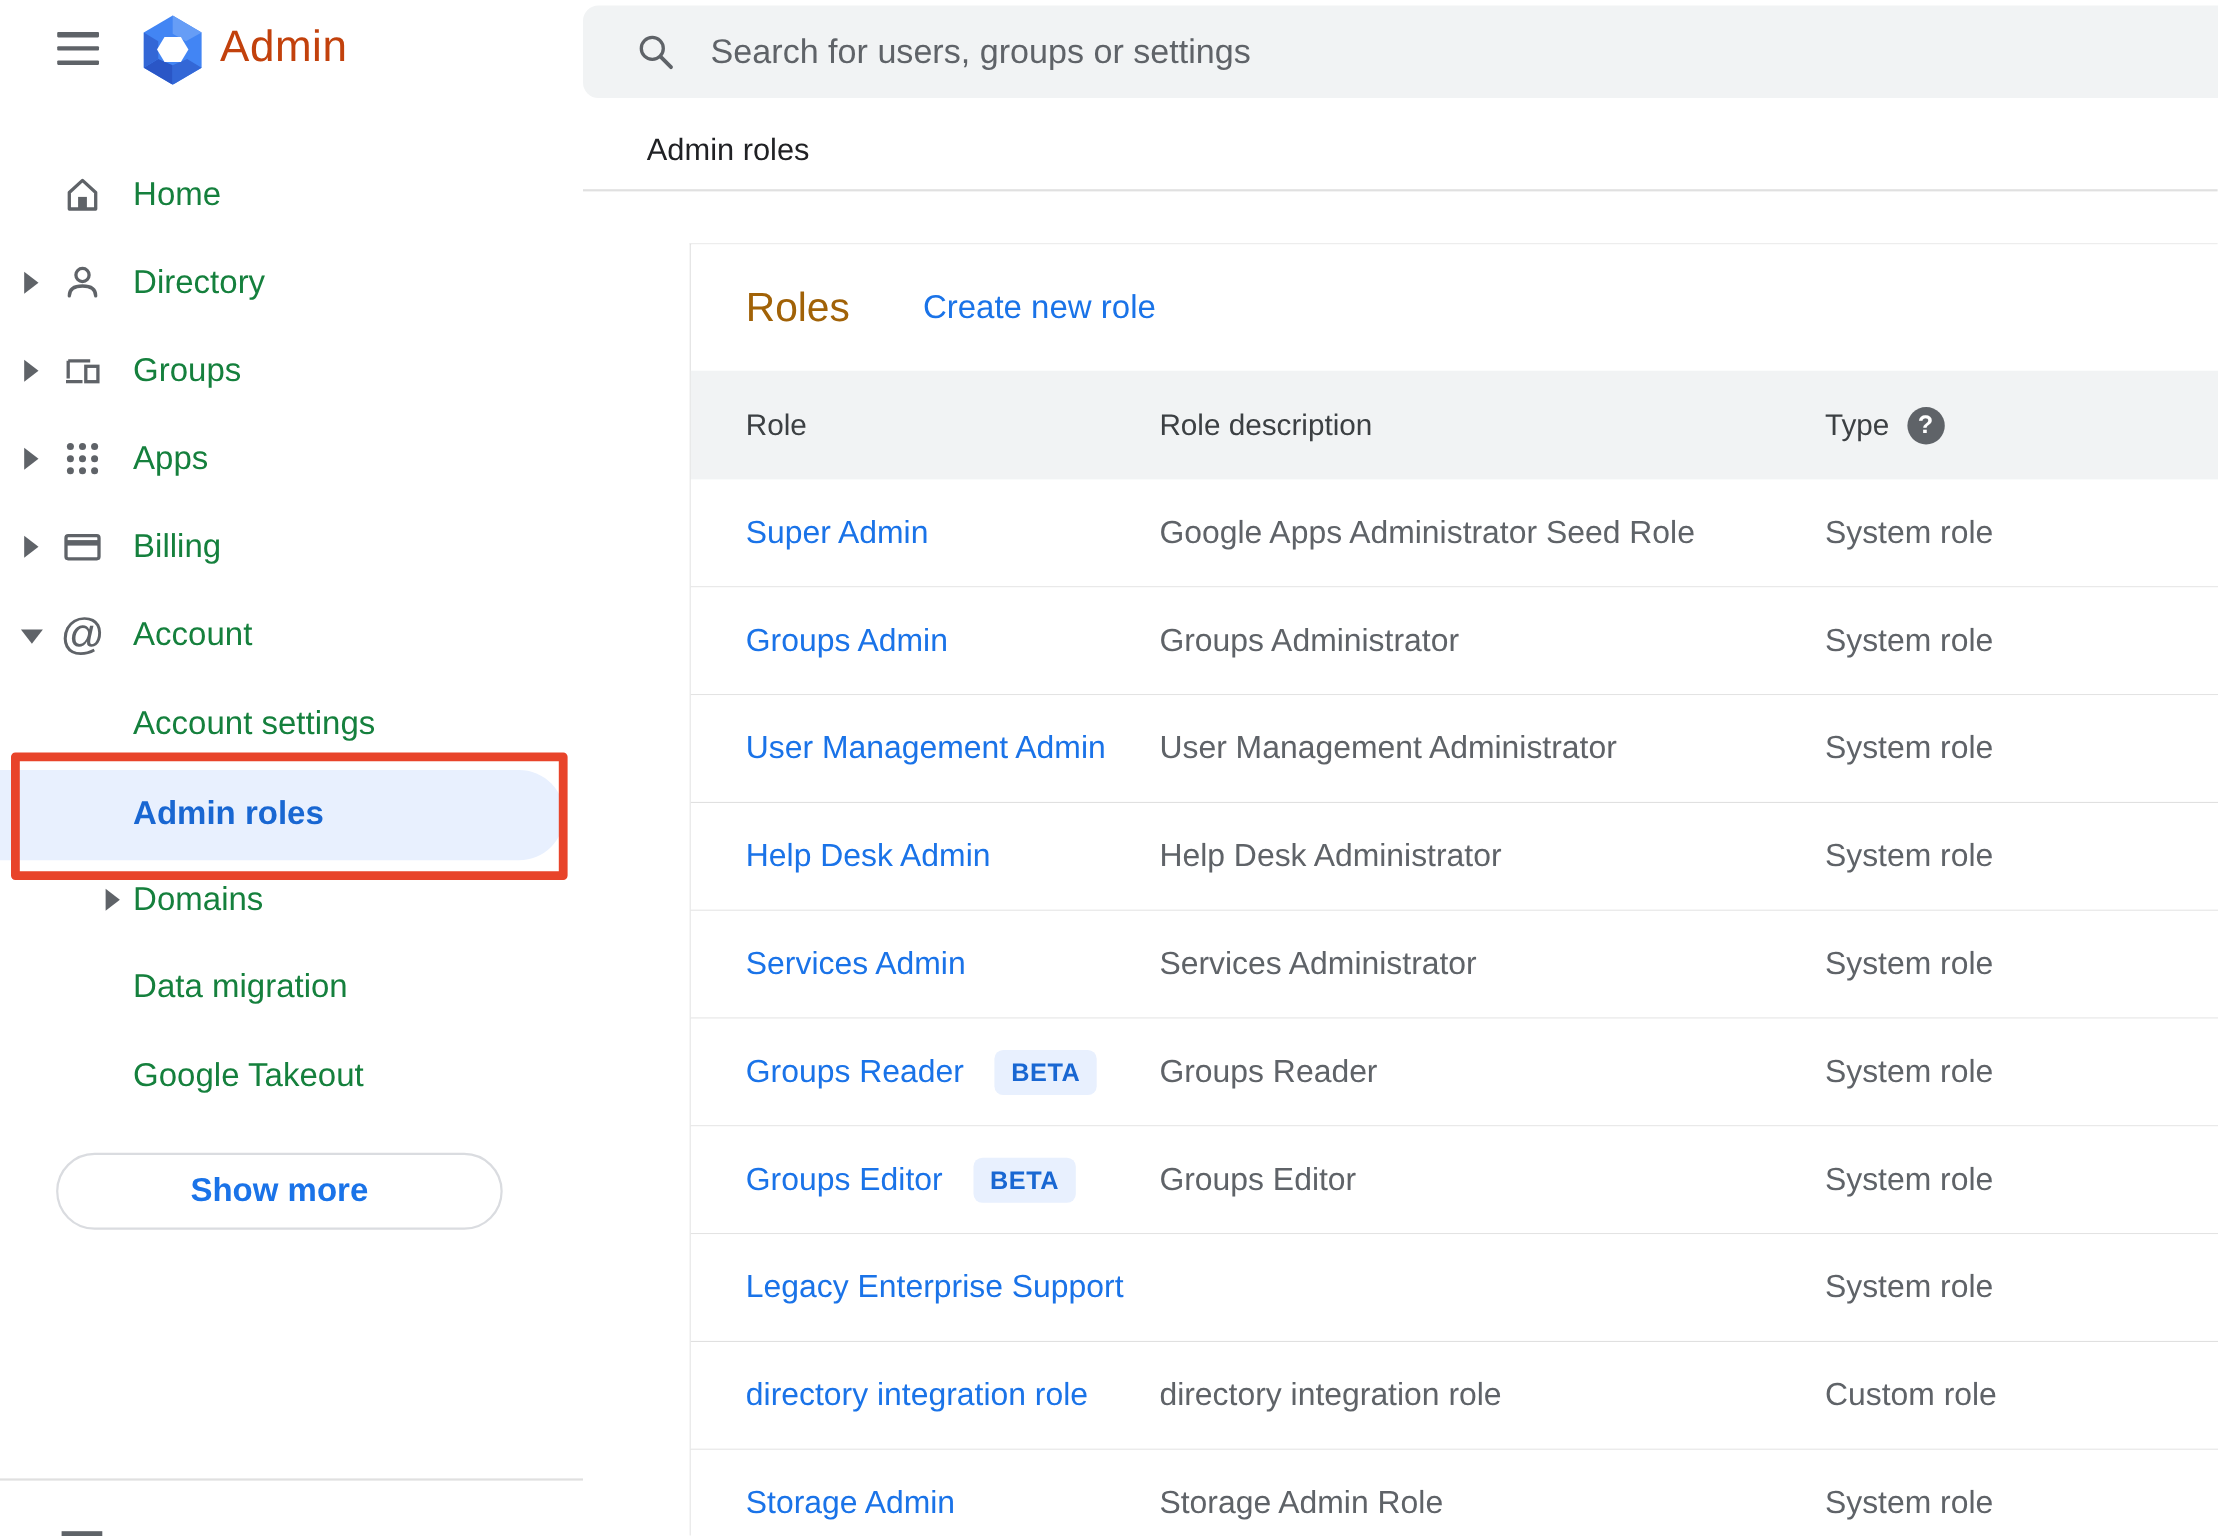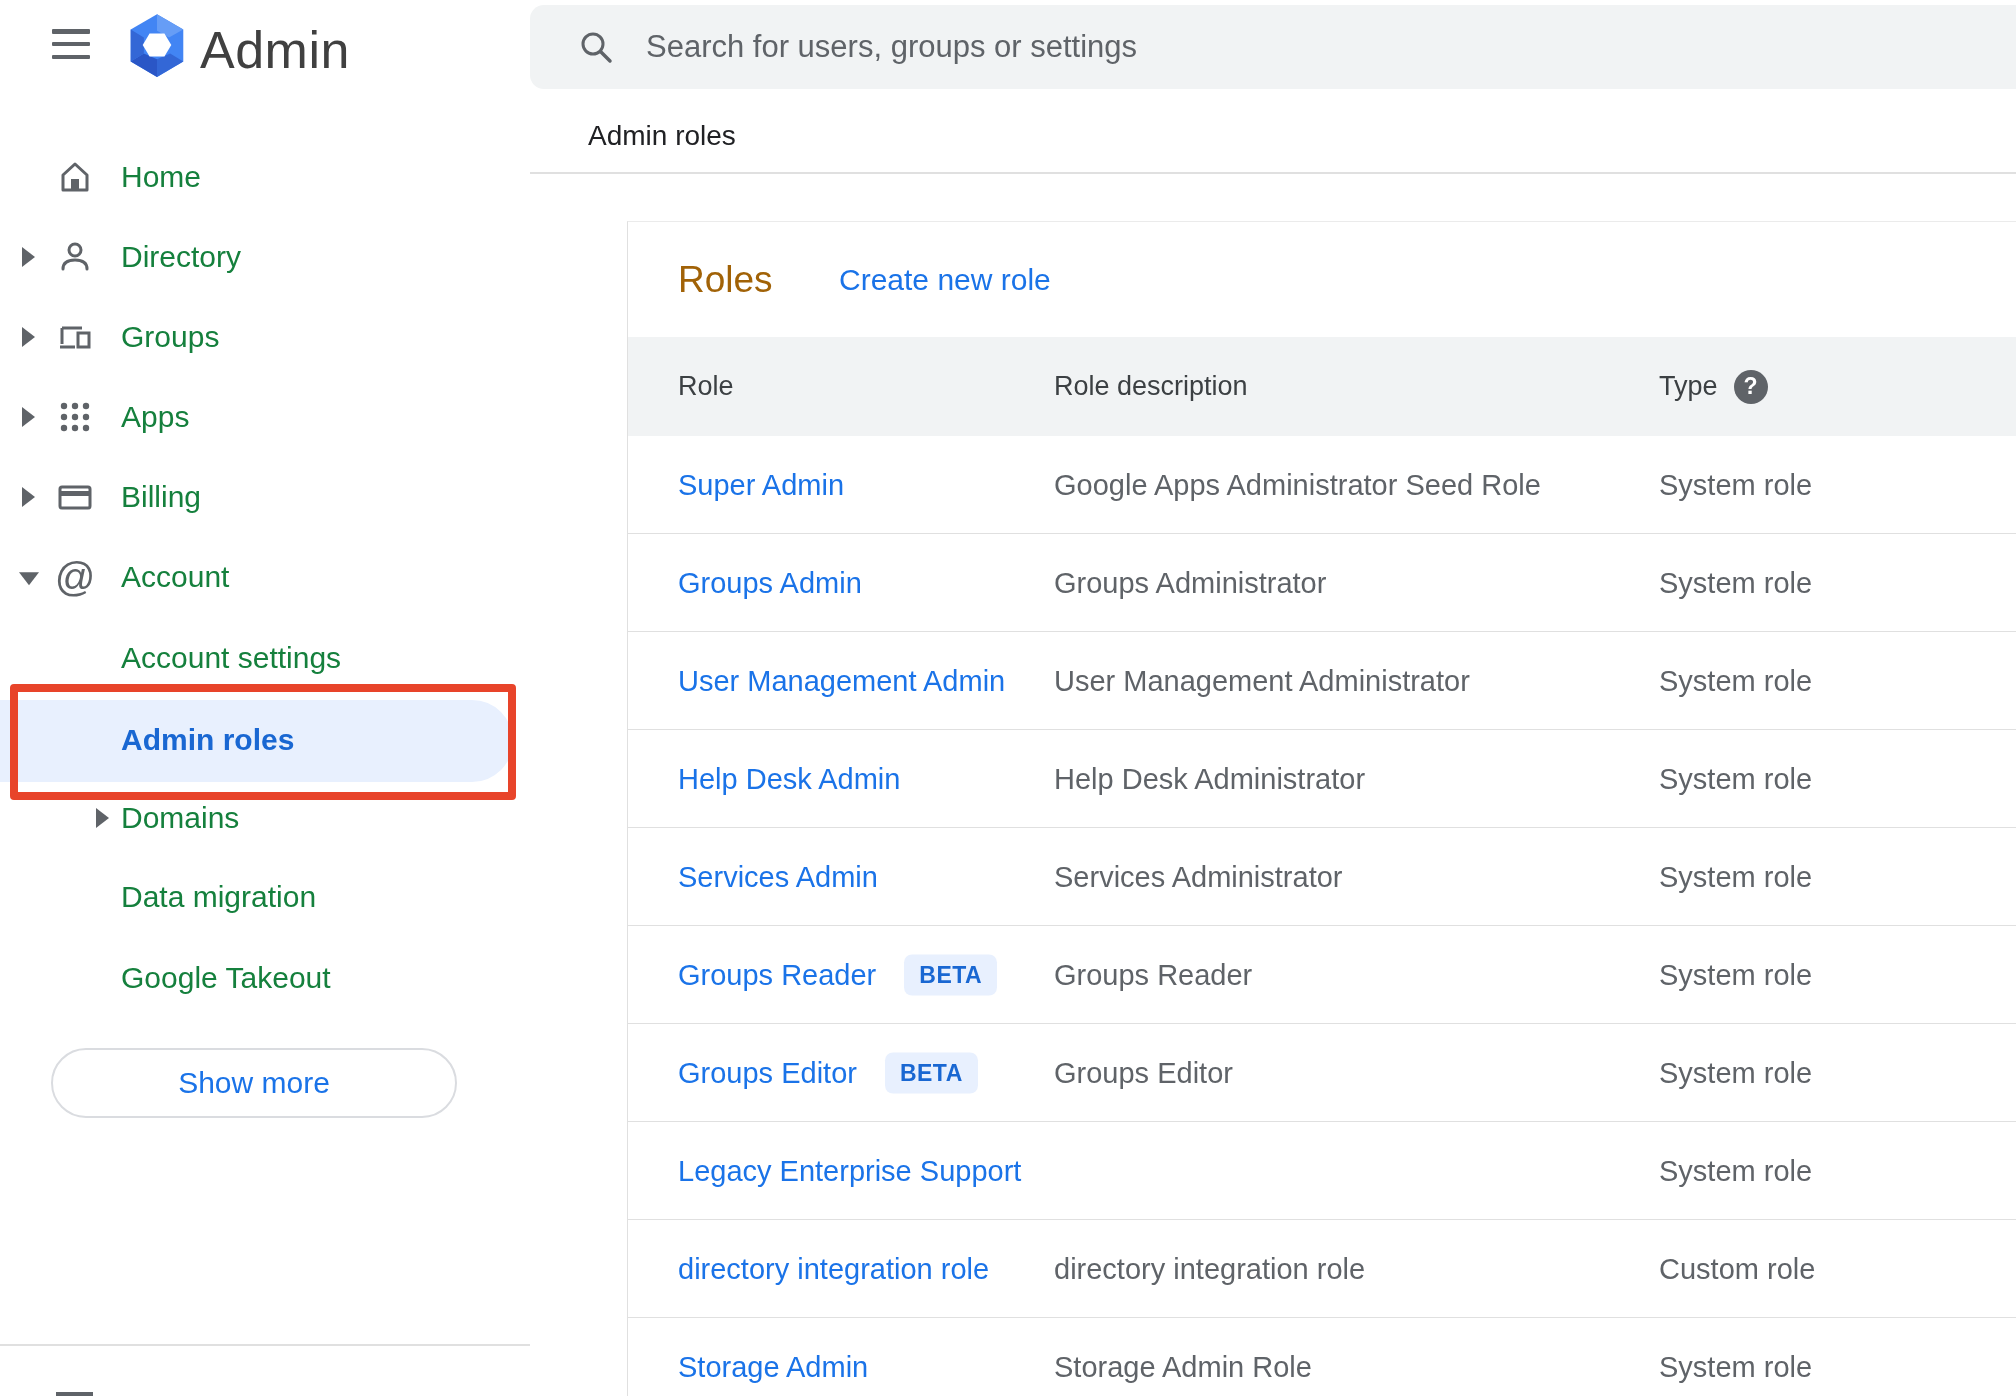--- a/index.html
+++ b/index.html
@@ -5,21 +5,21 @@
   * { margin:0; padding:0; box-sizing:border-box; }
   html,body { width:2016px; height:1396px; overflow:hidden; background:#fff;
     font-family:"Liberation Sans","DejaVu Sans",sans-serif; }
   .stage { position:absolute; left:0; top:0; width:2016px; height:1396px; background:#fff; }
 
   
   .hamburger { position:absolute; left:52px; top:29px; width:38px; height:30px;
     display:flex; flex-direction:column; justify-content:space-between; cursor:pointer; }
   .hamburger span { display:block; height:4.5px; background:#5f6368; border-radius:1px; }
   .logo-hex { position:absolute; left:128px; top:13px; width:58px; height:64px; }
-  .logo-text { position:absolute; left:200px; top:20px; font-size:52px; color:#404040; letter-spacing:0.5px; }
+  .logo-text { position:absolute; left:200px; top:20px; font-size:40px; color:#c2410c; letter-spacing:0.5px; }
 
   .searchbar { position:absolute; left:530px; top:5px; width:1593px; height:84px;
     background:#f1f3f4; border-radius:14px; display:flex; align-items:center; }
   .search-icon { position:absolute; left:48px; top:24px; width:36px; height:36px; }
   .search-placeholder { position:absolute; left:116px; top:0; height:84px; line-height:84px;
     font-size:31px; color:#5f6368; }
 
   .breadcrumb { position:absolute; left:588px; top:120px; font-size:28px; color:#202124; }
   .top-divider { position:absolute; left:530px; top:172px; width:1486px; height:2px; background:#e0e0e0; }
 
@@ -40,21 +40,21 @@
 
   .selected-pill { position:absolute; left:0; top:700px; width:513px; height:82px;
     background:#e8f0fe; border-radius:0 41px 41px 0; }
   .nav-item.selected .nav-label { color:#1967d2; font-weight:bold; }
   .annotation-box { position:absolute; left:10px; top:684px; width:506px; height:116px;
     border:8px solid #e8442a; border-radius:4px; pointer-events:none; z-index:5; }
 
   .show-more { position:absolute; left:51px; top:1048px; width:406px; height:70px;
     border:2px solid #dadce0; border-radius:35px; background:#fff; display:flex;
     align-items:center; justify-content:center; font-size:30px; color:#1a73e8;
-    font-weight:400; cursor:pointer; }
+    font-weight:700; cursor:pointer; }
 
   .sidebar-bottom-divider { position:absolute; left:0; top:1344px; width:530px; height:2px; background:#e0e0e0; }
   .bottom-partial-icon { position:absolute; left:56px; top:1392px; width:37px; height:5px; background:#5f6368; }
 
   
   .card { position:absolute; left:627px; top:221px; width:1389px; height:1175px;
     background:#fff; border-left:1px solid #e0e0e0; border-top:1px solid #ebebeb; }
   .card-title { position:absolute; left:50px; top:30px; height:56px; line-height:56px;
     font-size:37px; font-weight:500; color:#a16207; }
   .create-link { position:absolute; left:211px; top:30px; height:56px; line-height:56px;

